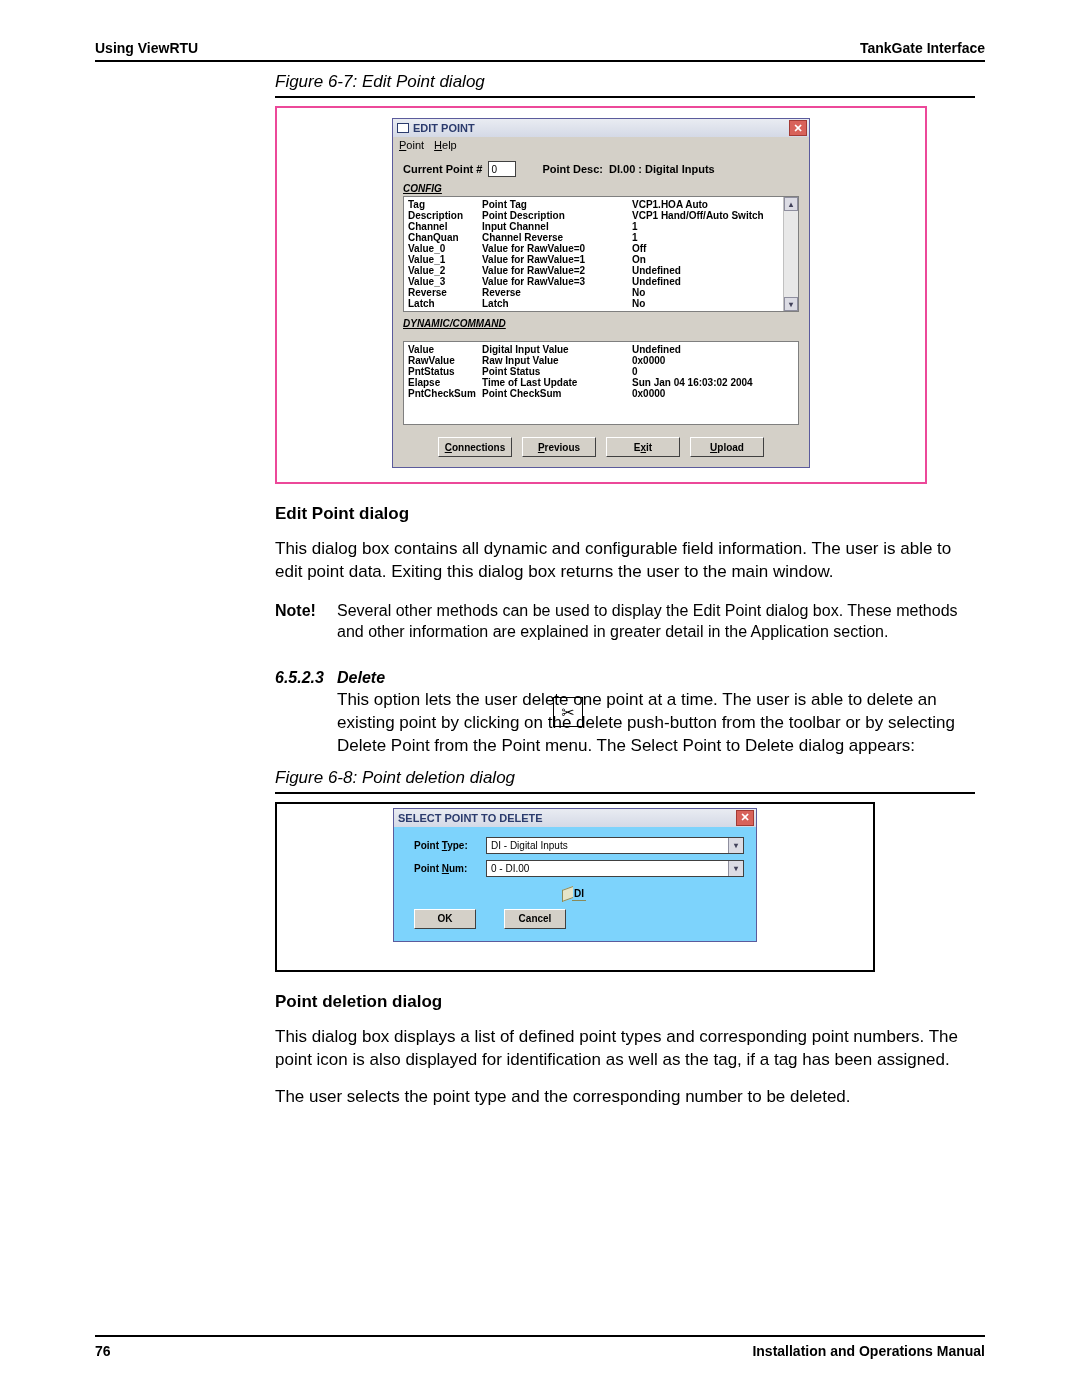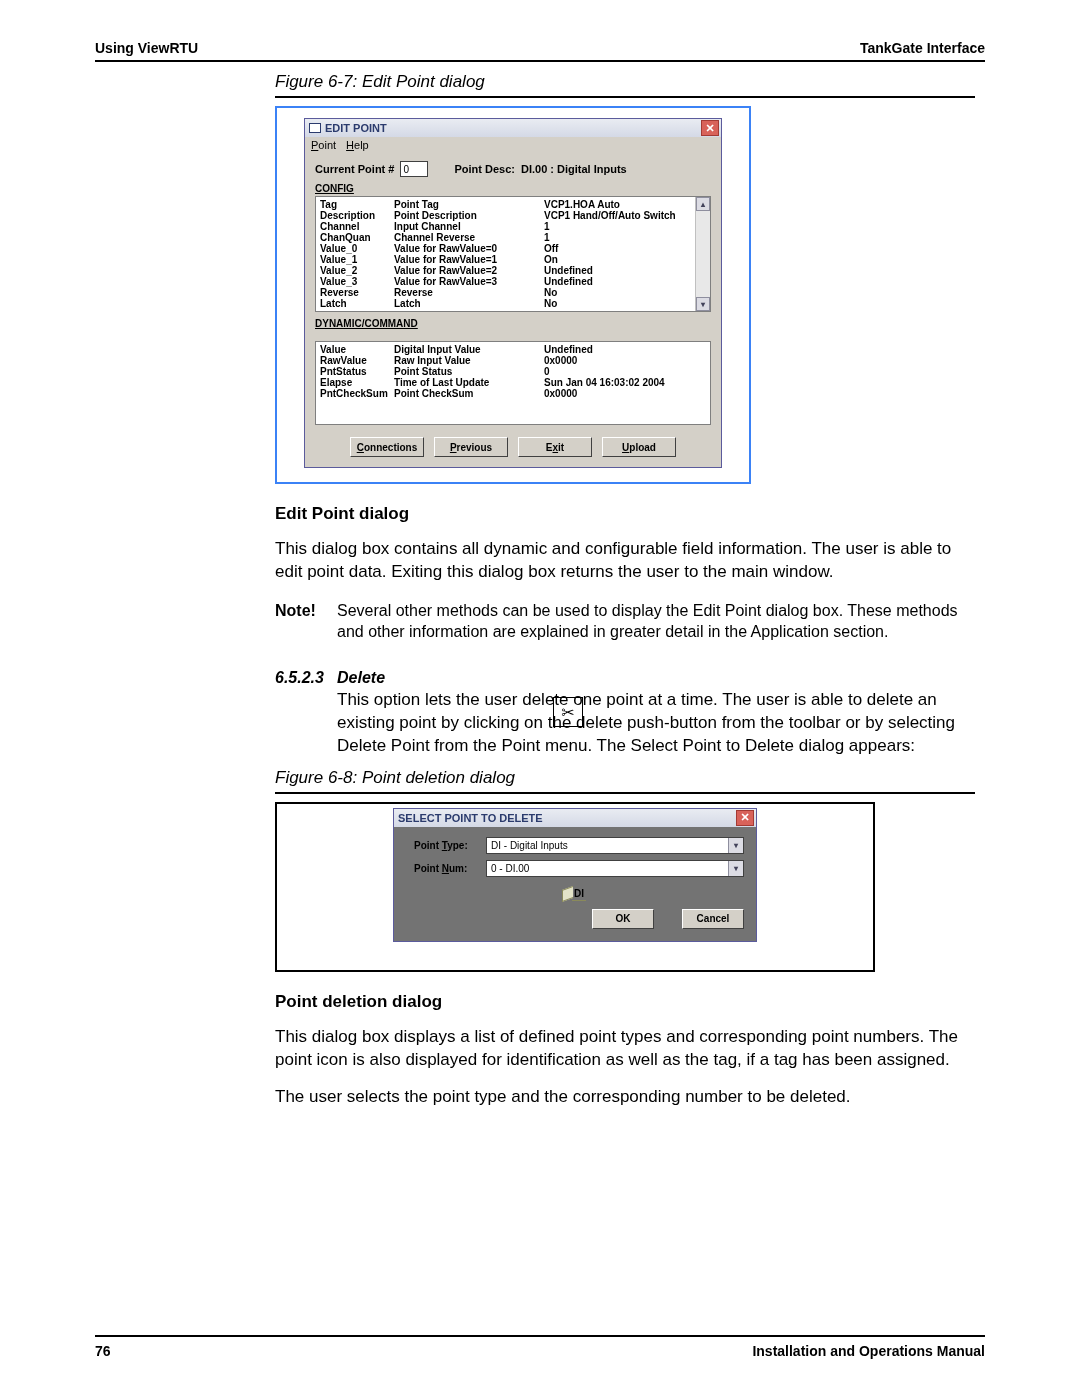--- a/index.html
+++ b/index.html
@@ -36,23 +36,23 @@
   .fig-caption {
     margin-top: 10px;
     font-style: italic;
     font-size: 17px;
     border-bottom: 2px solid #000;
     padding-bottom: 4px;
   }
   
   .edit-point-frame {
     margin-top: 8px;
-    border: 2px solid #3b82f6;
+    border: 2px solid #ec4899;
     padding: 10px 12px 14px 12px;
-    width: 476px;
+    width: 652px;
     box-sizing: border-box;
   }
   .edit-point-dialog {
     background: #d4d0c8;
     border: 1px solid #5b5b9c;
     width: 416px;
     margin: 0 auto;
     font-family: Tahoma, Arial, sans-serif;
     font-size: 11px;
     color: #000;
@@ -108,20 +108,21 @@
     height: 14px;
     padding: 0 2px;
     font-family: Tahoma, Arial, sans-serif;
     font-size: 10px;
   }
   .sec-label {
     font-weight: bold;
     font-size: 10px;
     text-decoration: underline;
     margin-bottom: 2px;
+    font-style: italic;
   }
   .grid-box {
     background: #fff;
     border: 1px solid #7f7f7f;
     position: relative;
     padding: 2px 16px 2px 4px;
     font-size: 10px;
     font-weight: bold;
     margin-bottom: 6px;
   }
@@ -204,21 +205,21 @@
   .delete-frame {
     margin-top: 8px;
     border: 2px solid #000;
     padding: 0;
     width: 600px;
     box-sizing: border-box;
     height: 170px;
     position: relative;
   }
   .delete-dialog {
-    background: #737373;
+    background: #7dd3fc;
     border: 1px solid #5b5b9c;
     width: 362px;
     margin: 4px auto 0 auto;
     font-family: Tahoma, Arial, sans-serif;
     font-size: 11px;
   }
   .del-body { padding: 10px 12px 12px 20px; }
   .del-row {
     display: grid;
     grid-template-columns: 72px auto;
@@ -260,21 +261,21 @@
     position:relative;
   }
   .di-icon::before {
     content:""; position:absolute; left:-10px; top:0;
     width:10px; height:10px;
     border: 1px solid #8a8a5a;
     border-right: none;
     transform: skewY(-20deg);
     background:#e4e4c8;
   }
-  .del-buttons { display:flex; gap:28px; justify-content:flex-end; }
+  .del-buttons { display:flex; gap:28px; justify-content:flex-start; }
   
   .footer {
     position: absolute;
     bottom: 38px;
     left: 95px; right: 95px;
     border-top: 2px solid #000;
     padding-top: 6px;
     display: flex;
     justify-content: space-between;
     font-size: 14px;

